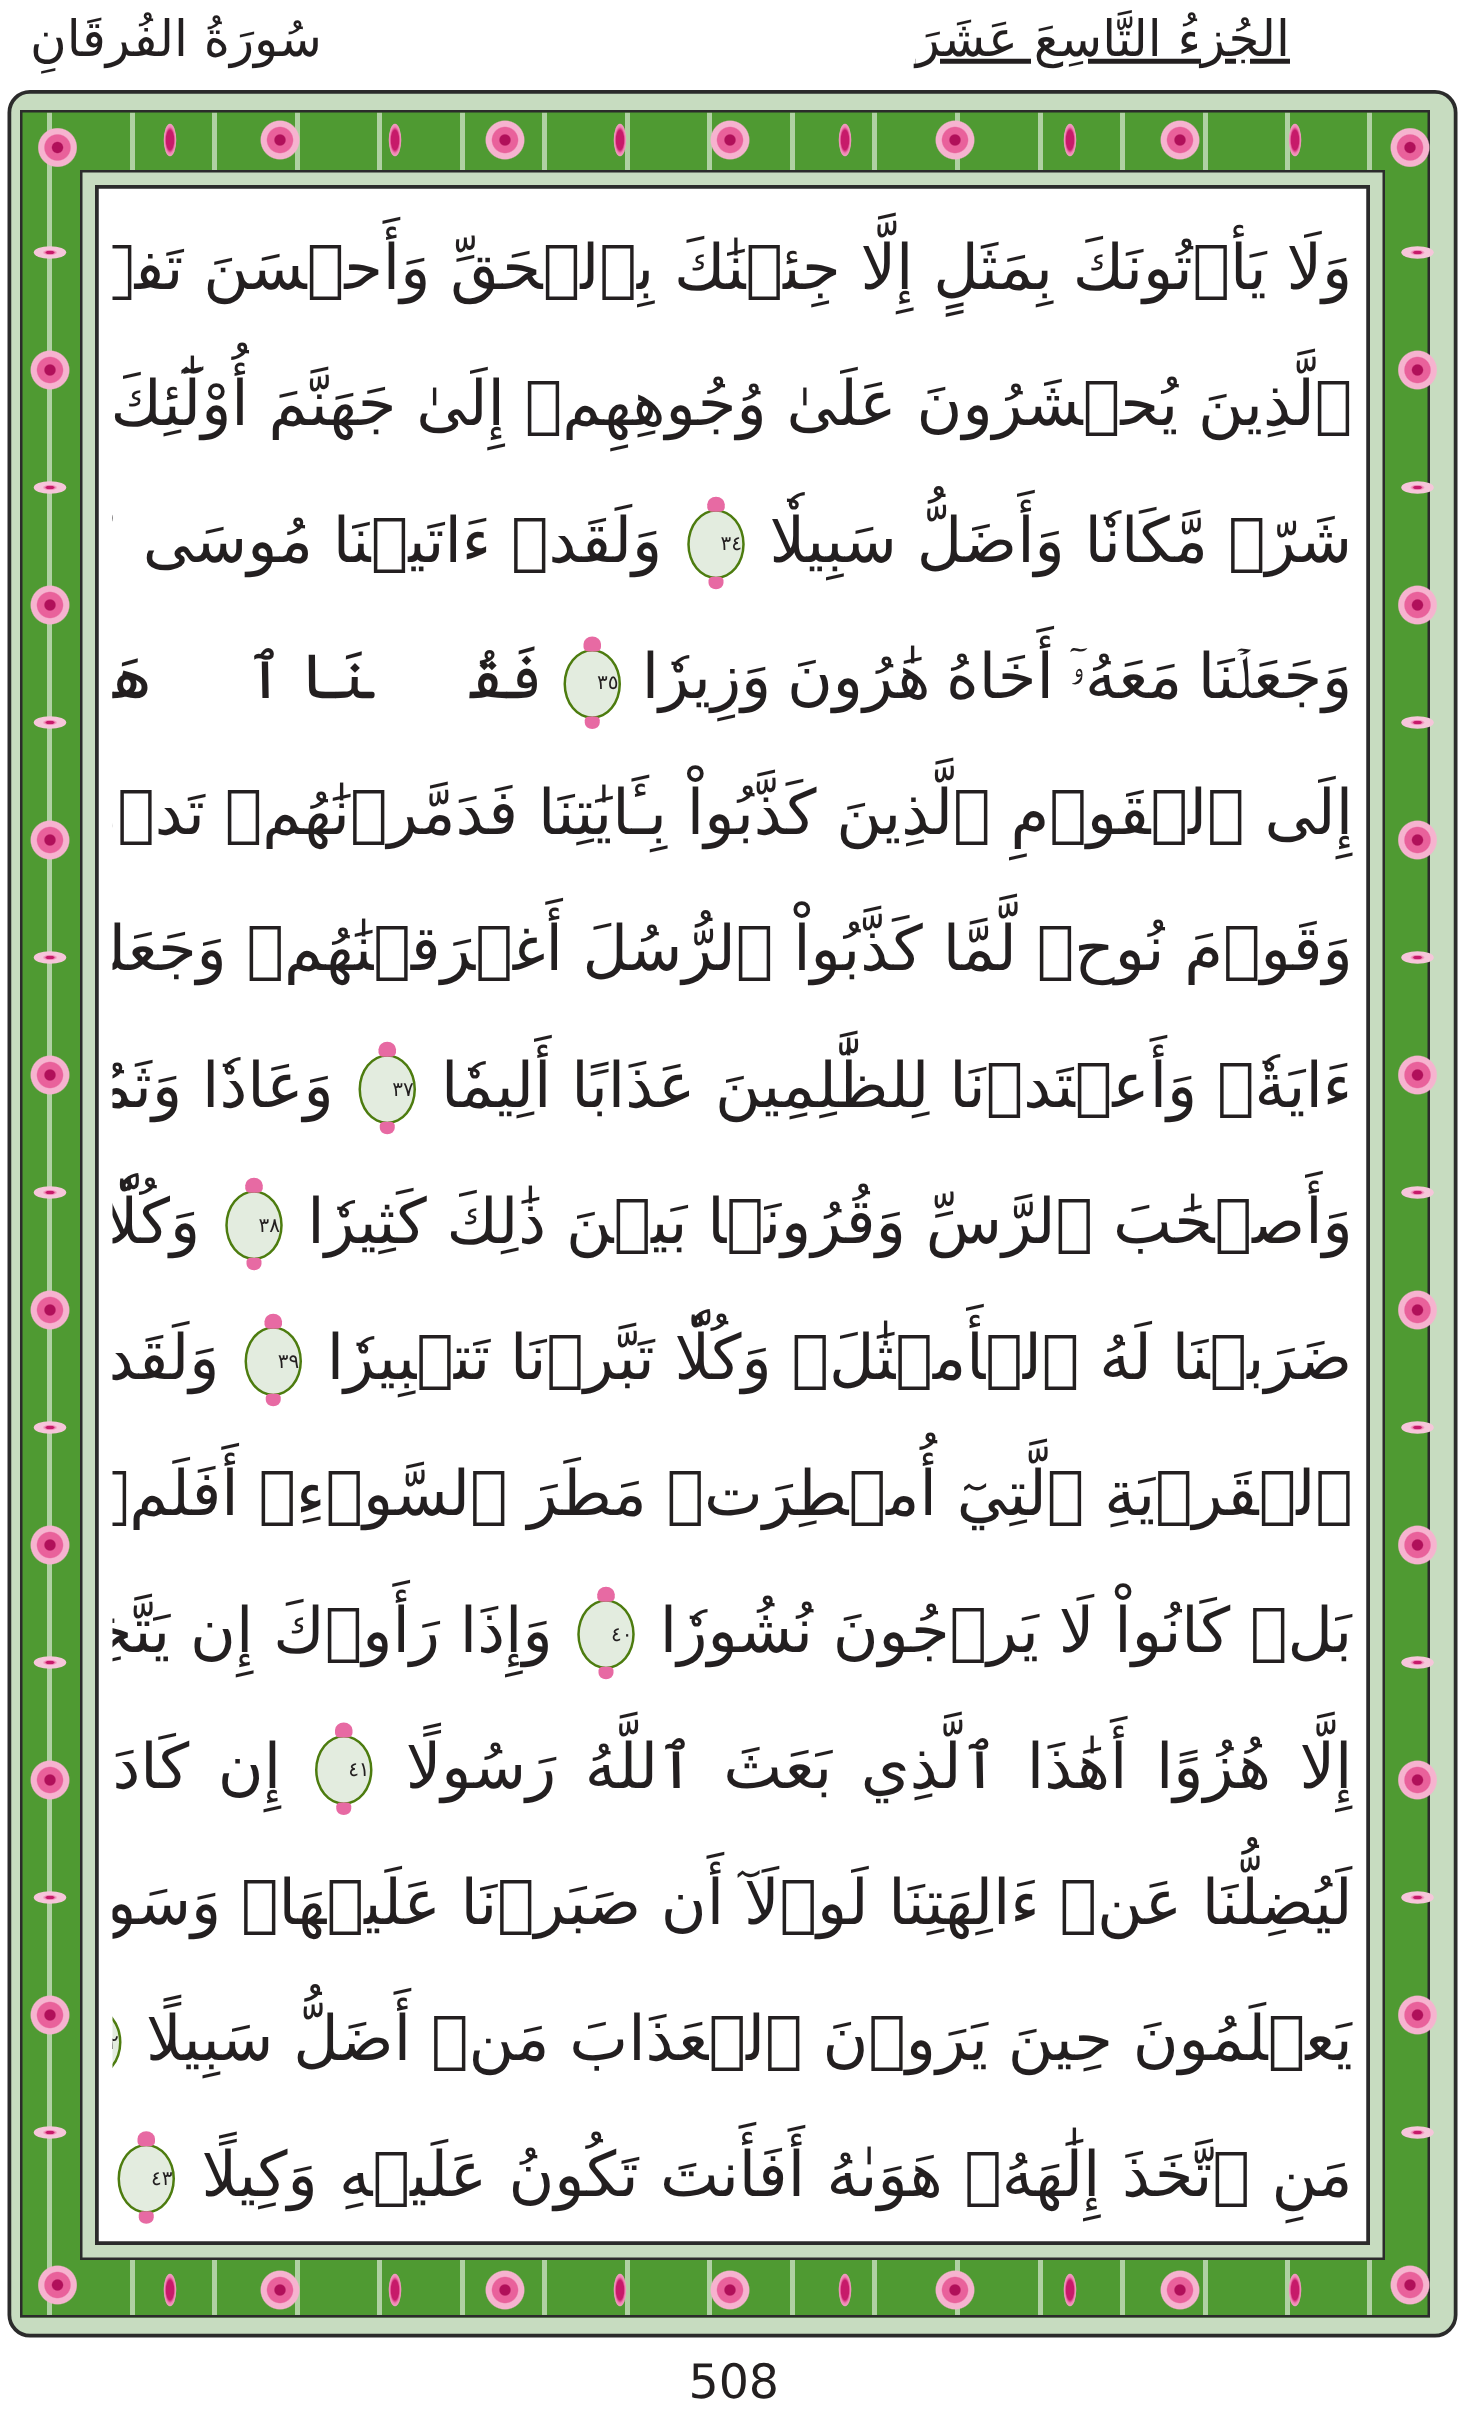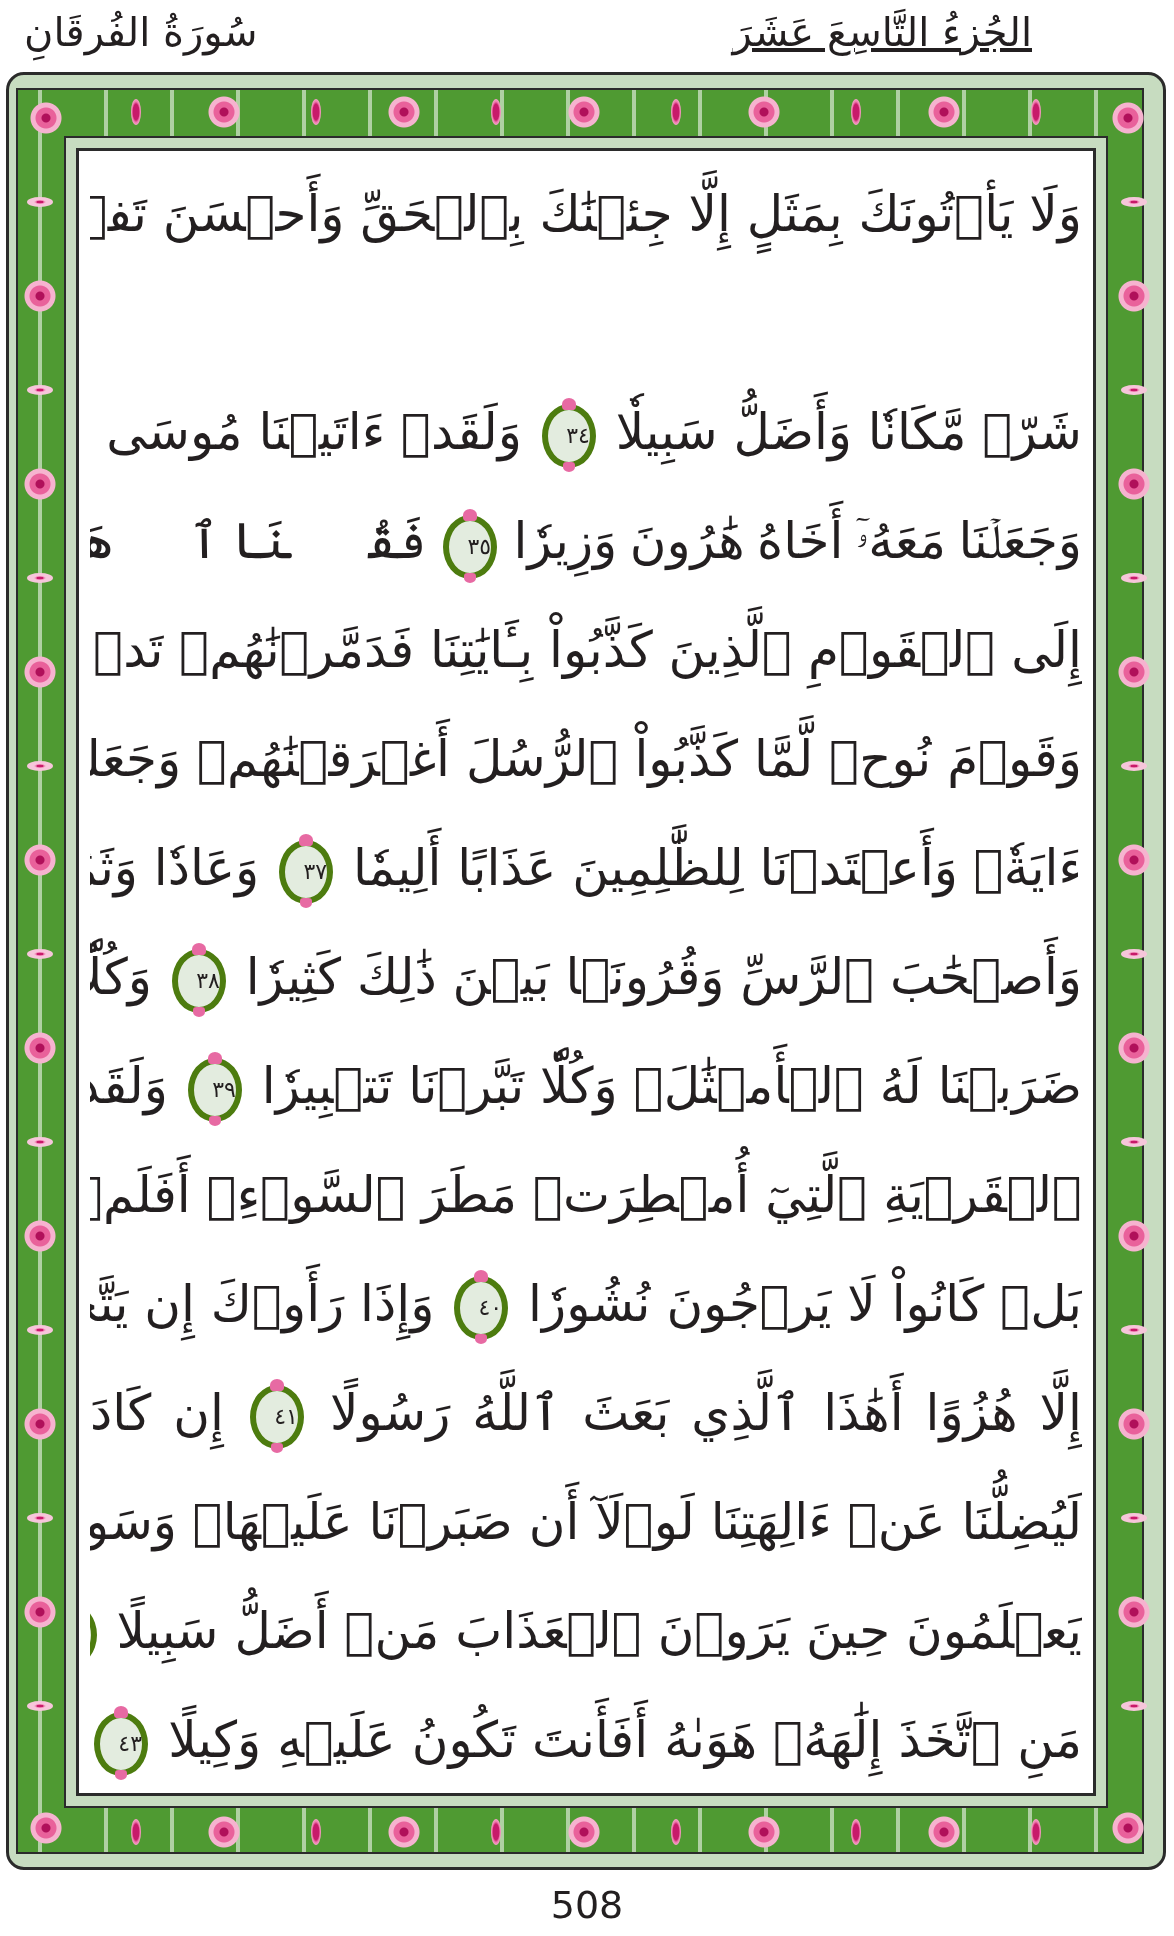--- a/index.html
+++ b/index.html
@@ -122,25 +122,25 @@
     font-size: 50px;
     line-height: 108px;
     color: #231f20;
     white-space: nowrap;
     overflow: hidden;
   }
   .ayah-marker {
     display: inline-block;
     width: 42px;
     height: 52px;
-    border: 6px solid #4d7c0f;
+    border: 2px solid #4d7c0f;
     border-radius: 50%;
     background: #e3ecdf;
     color: #231f20;
-    font-size: 22px;
+    font-size: 16px;
     line-height: 52px;
     text-align: right;
     vertical-align: middle;
     margin: 0 4px;
     position: relative;
   }
   .ayah-marker::before {
     content: "";
     position: absolute;
     top: -12px;
@@ -246,20 +246,21 @@
     <div class="flower" style="left: 40px; top: 1612px;"></div>
     <div class="flower" style="left: 1134px; top: 1612px;"></div>
     <div class="bud h" style="left: 40px; top: 1518px;"></div>
     <div class="bud h" style="left: 1134px; top: 1518px;"></div>
     <div class="bud h" style="left: 40px; top: 1706px;"></div>
     <div class="bud h" style="left: 1134px; top: 1706px;"></div>
   </div>
 
 <div class="lines" id="lines">
     <div class="line" style="top: 0px;"><span>وَلَا يَأۡتُونَكَ بِمَثَلٍ إِلَّا جِئۡنَٰكَ بِٱلۡحَقِّ وَأَحۡسَنَ تَفۡسِيرًا</span> </div>
+    <div class="line" style="top: 109px;"><span>ٱلَّذِينَ يُحۡشَرُونَ عَلَىٰ وُجُوهِهِمۡ إِلَىٰ جَهَنَّمَ أُوْلَٰٓئِكَ</span> </div>
     <div class="line" style="top: 218px;"><span>شَرّٞ مَّكَانٗا وَأَضَلُّ سَبِيلٗا</span> <span class="ayah-marker">٣٤</span> <span>وَلَقَدۡ ءَاتَيۡنَا مُوسَى ٱلۡكِتَٰبَ</span> </div>
     <div class="line" style="top: 327px; font-family: Liberation Serif, serif;"><span>وَجَعَلۡنَا مَعَهُۥٓ أَخَاهُ هَٰرُونَ وَزِيرٗا</span> <span class="ayah-marker">٣٥</span> <span>فَقُلۡنَا ٱذۡهَبَآ</span> </div>
     <div class="line" style="top: 436px;"><span>إِلَى ٱلۡقَوۡمِ ٱلَّذِينَ كَذَّبُواْ بِـَٔايَٰتِنَا فَدَمَّرۡنَٰهُمۡ تَدۡمِيرٗا</span> </div>
     <div class="line" style="top: 545px;"><span>وَقَوۡمَ نُوحٖ لَّمَّا كَذَّبُواْ ٱلرُّسُلَ أَغۡرَقۡنَٰهُمۡ وَجَعَلۡنَٰهُمۡ لِلنَّاسِ</span> </div>
     <div class="line" style="top: 654px;"><span>ءَايَةٗۖ وَأَعۡتَدۡنَا لِلظَّٰلِمِينَ عَذَابًا أَلِيمٗا</span> <span class="ayah-marker">٣٧</span> <span>وَعَادٗا وَثَمُودَاْ</span> </div>
     <div class="line" style="top: 763px;"><span>وَأَصۡحَٰبَ ٱلرَّسِّ وَقُرُونَۢا بَيۡنَ ذَٰلِكَ كَثِيرٗا</span> <span class="ayah-marker">٣٨</span> <span>وَكُلّٗا</span> </div>
     <div class="line" style="top: 872px;"><span>ضَرَبۡنَا لَهُ ٱلۡأَمۡثَٰلَۖ وَكُلّٗا تَبَّرۡنَا تَتۡبِيرٗا</span> <span class="ayah-marker">٣٩</span> <span>وَلَقَدۡ أَتَوۡاْ عَلَى</span> </div>
     <div class="line" style="top: 981px;"><span>ٱلۡقَرۡيَةِ ٱلَّتِيٓ أُمۡطِرَتۡ مَطَرَ ٱلسَّوۡءِۚ أَفَلَمۡ يَكُونُواْ يَرَوۡنَهَاۚ</span> </div>
     <div class="line" style="top: 1090px;"><span>بَلۡ كَانُواْ لَا يَرۡجُونَ نُشُورٗا</span> <span class="ayah-marker">٤٠</span> <span>وَإِذَا رَأَوۡكَ إِن يَتَّخِذُونَكَ</span> </div>
     <div class="line" style="top: 1199px;"><span>إِلَّا هُزُوًا أَهَٰذَا ٱلَّذِي بَعَثَ ٱللَّهُ رَسُولًا</span> <span class="ayah-marker">٤١</span> <span>إِن كَادَ</span> </div>

